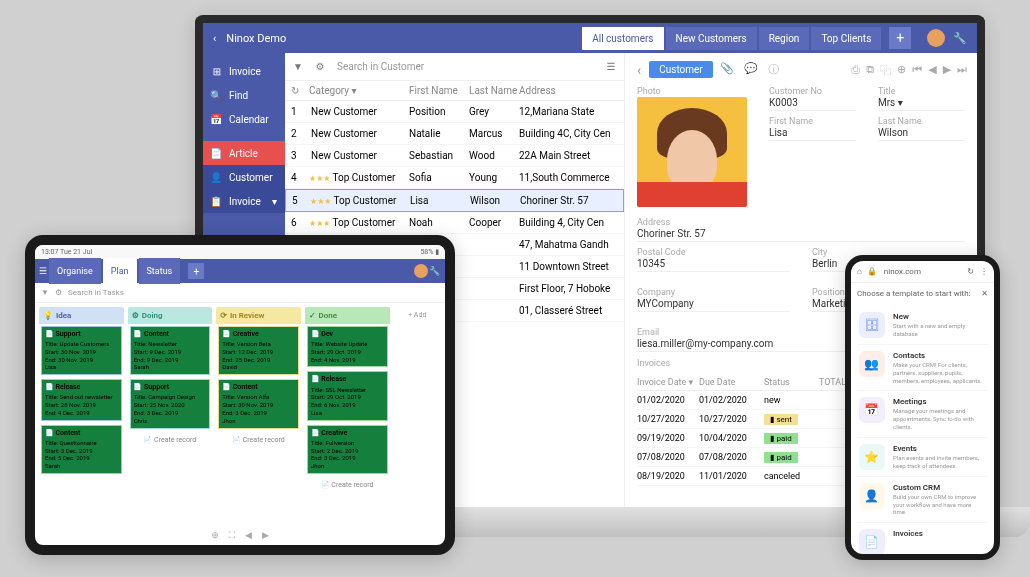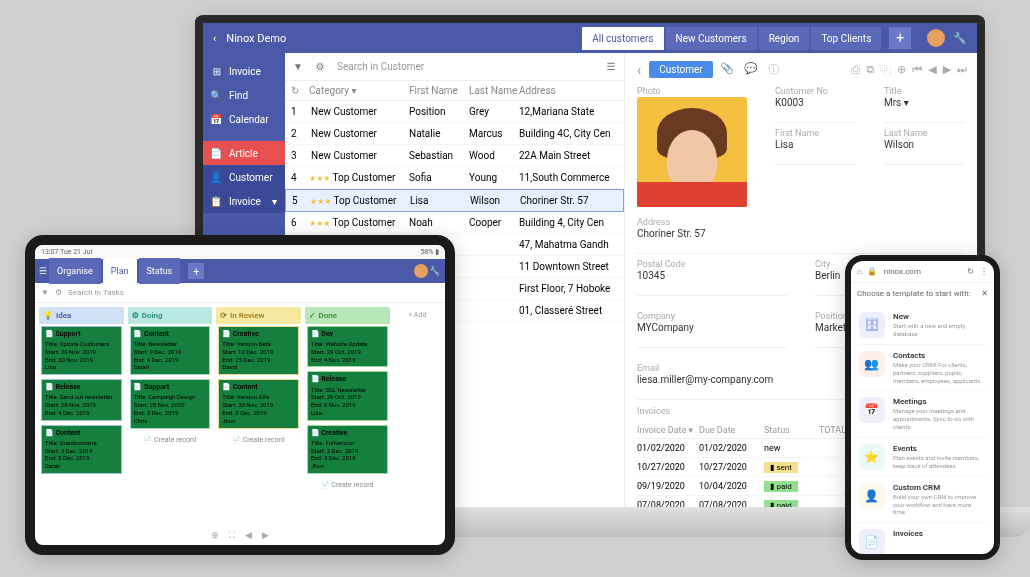--- a/index.html
+++ b/index.html
@@ -34,28 +34,28 @@
 .c-ln{width:50px}
 .c-addr{flex:1}
 .l-row{display:flex;font-size:10px;padding:5px 6px;border-bottom:1px solid #f5f5f5;cursor:pointer}
 .l-row.sel{background:#e8f0ff;border:1px solid #88a0e0}
 .stars{color:#f5c040;font-size:8px;margin-right:2px}
 .l-detail{flex:1;padding:8px 12px;font-size:10px;overflow:auto}
 .d-top{display:flex;align-items:center;gap:8px;margin-bottom:8px}
 .d-back{color:#999;font-size:14px;cursor:pointer}
 .d-badge{background:#4a8ae8;color:#fff;padding:3px 10px;border-radius:2px;font-size:10px}
 .d-icons{display:flex;gap:10px;color:#bbb;font-size:11px}
-.d-row{display:flex;gap:28px;margin-bottom:10px}
+.d-row{display:flex;gap:22px;margin-bottom:10px}
 .d-photo{width:110px;height:110px;background:#f5c040;border-radius:2px;position:relative;overflow:hidden}
 .d-face{position:absolute;top:30%;left:50%;transform:translateX(-50%);width:50px;height:60px;background:#f0c8a8;border-radius:50% 50% 40% 40%}
 .d-hair{position:absolute;top:10%;left:50%;transform:translateX(-50%);width:70px;height:50px;background:#6a3a20;border-radius:50% 50% 20% 20%}
 .d-shirt{position:absolute;bottom:0;left:0;right:0;height:25px;background:#e04030}
 .d-col{flex:1}
 .d-lbl{color:#aaa;font-size:9px;margin-bottom:1px}
-.d-val{color:#333;font-size:10px;border-bottom:1px solid #eee;padding-bottom:14px;margin-bottom:5px}
+.d-val{color:#333;font-size:10px;border-bottom:1px solid #eee;padding-bottom:2px;margin-bottom:5px}
 .d-table{margin-top:6px}
 .d-thead{display:flex;font-size:9px;color:#999;padding:3px 0;border-bottom:1px solid #eee}
 .d-trow{display:flex;font-size:9px;padding:4px 0;border-bottom:1px solid #f5f5f5}
 .dc1{width:62px}
 .dc2{width:65px}
 .dc3{width:55px}
 .dc4{width:35px}
 .status-sent{background:#f5e090;padding:1px 6px;font-size:8px}
 .status-paid{background:#90e090;padding:1px 6px;font-size:8px}
 .l-pager{position:absolute;top:40px;right:10px;display:flex;gap:6px;color:#aaa;font-size:11px}

